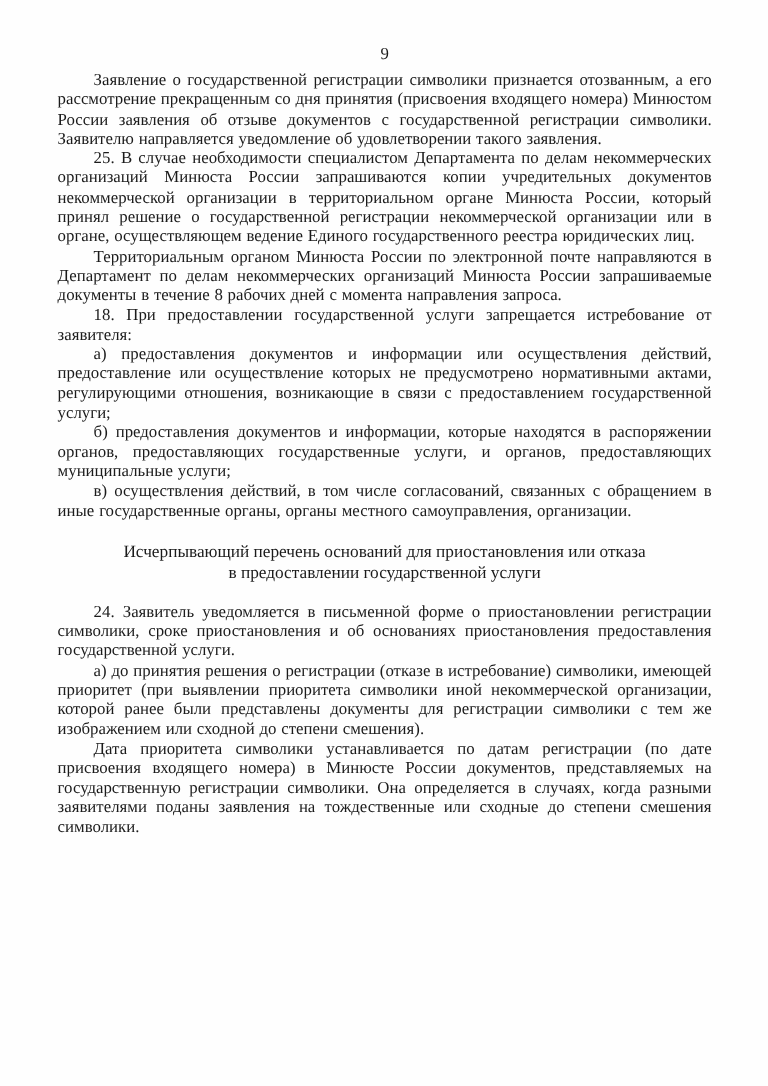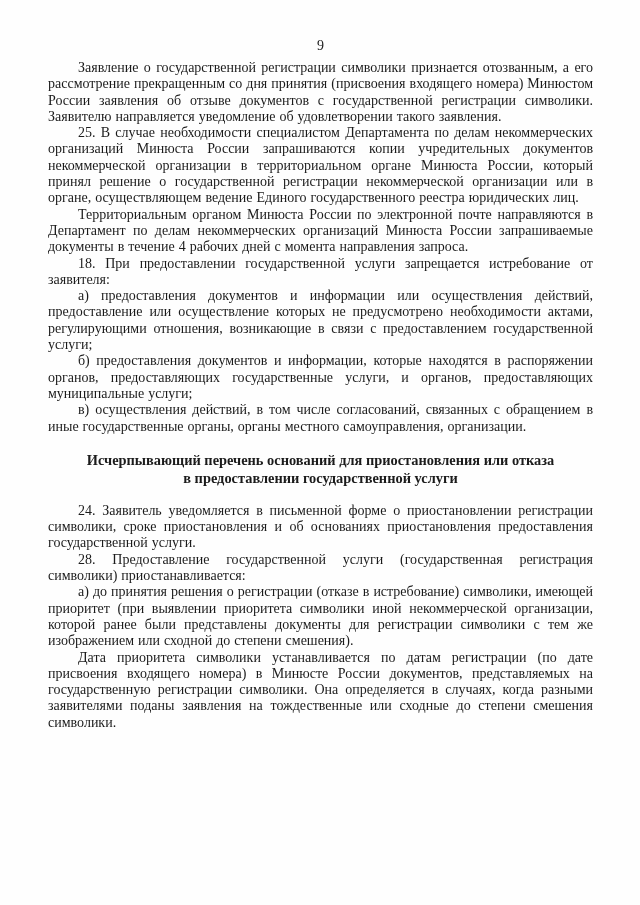--- a/index.html
+++ b/index.html
@@ -33,47 +33,46 @@
     font-size: 14px;
     line-height: 16.3px;
     text-align: justify;
     text-indent: 30px;
     word-spacing: 0.5px;
   }
   .section-heading {
     margin: 16px 0 15px 0;
     font-size: 14.4px;
     line-height: 18.5px;
-    font-weight: bold;
+    font-weight: normal;
     text-align: center;
   }
   .section-heading .hline {
     display: block;
   }
 </style>
 </head>
 <body>
 
 <div class="page">
   <div class="content">
 
     <div class="page-number">9</div>
 
     <p class="para">Заявление о государственной регистрации символики признается отозванным, а его рассмотрение прекращенным со дня принятия (присвоения входящего номера) Минюстом России заявления об отзыве документов с государственной регистрации символики. Заявителю направляется уведомление об удовлетворении такого заявления.</p>
     <p class="para">25. В случае необходимости специалистом Департамента по делам некоммерческих организаций Минюста России запрашиваются копии учредительных документов некоммерческой организации в территориальном органе Минюста России, который принял решение о государственной регистрации некоммерческой организации или в органе, осуществляющем ведение Единого государственного реестра юридических лиц.</p>
-    <p class="para">Территориальным органом Минюста России по электронной почте направляются в Департамент по делам некоммерческих организаций Минюста России запрашиваемые документы в течение 4 рабочих дней с момента направления запроса.</p>
+    <p class="para">Территориальным органом Минюста России по электронной почте направляются в Департамент по делам некоммерческих организаций Минюста России запрашиваемые документы в течение 8 рабочих дней с момента направления запроса.</p>
     <p class="para">18. При предоставлении государственной услуги запрещается истребование от заявителя:</p>
-    <p class="para">а) предоставления документов и информации или осуществления действий, предоставление или осуществление которых не предусмотрено необходимости актами, регулирующими отношения, возникающие в связи с предоставлением государственной услуги;</p>
+    <p class="para">а) предоставления документов и информации или осуществления действий, предоставление или осуществление которых не предусмотрено нормативными актами, регулирующими отношения, возникающие в связи с предоставлением государственной услуги;</p>
     <p class="para">б) предоставления документов и информации, которые находятся в распоряжении органов, предоставляющих государственные услуги, и органов, предоставляющих муниципальные услуги;</p>
     <p class="para">в) осуществления действий, в том числе согласований, связанных с обращением в иные государственные органы, органы местного самоуправления, организации.</p>
 
     <div class="section-heading">
       <span class="hline">Исчерпывающий перечень оснований для приостановления или отказа</span>
       <span class="hline">в предоставлении государственной услуги</span>
     </div>
 
     <p class="para">24. Заявитель уведомляется в письменной форме о приостановлении регистрации символики, сроке приостановления и об основаниях приостановления предоставления государственной услуги.</p>
-    <p class="para">28. Предоставление государственной услуги (государственная регистрация символики) приостанавливается:</p>
     <p class="para">а) до принятия решения о регистрации (отказе в истребование) символики, имеющей приоритет (при выявлении приоритета символики иной некоммерческой организации, которой ранее были представлены документы для регистрации символики с тем же изображением или сходной до степени смешения).</p>
     <p class="para">Дата приоритета символики устанавливается по датам регистрации (по дате присвоения входящего номера) в Минюсте России документов, представляемых на государственную регистрации символики. Она определяется в случаях, когда разными заявителями поданы заявления на тождественные или сходные до степени смешения символики.</p>
 
   </div>
 </div>
 
 </body></html>

